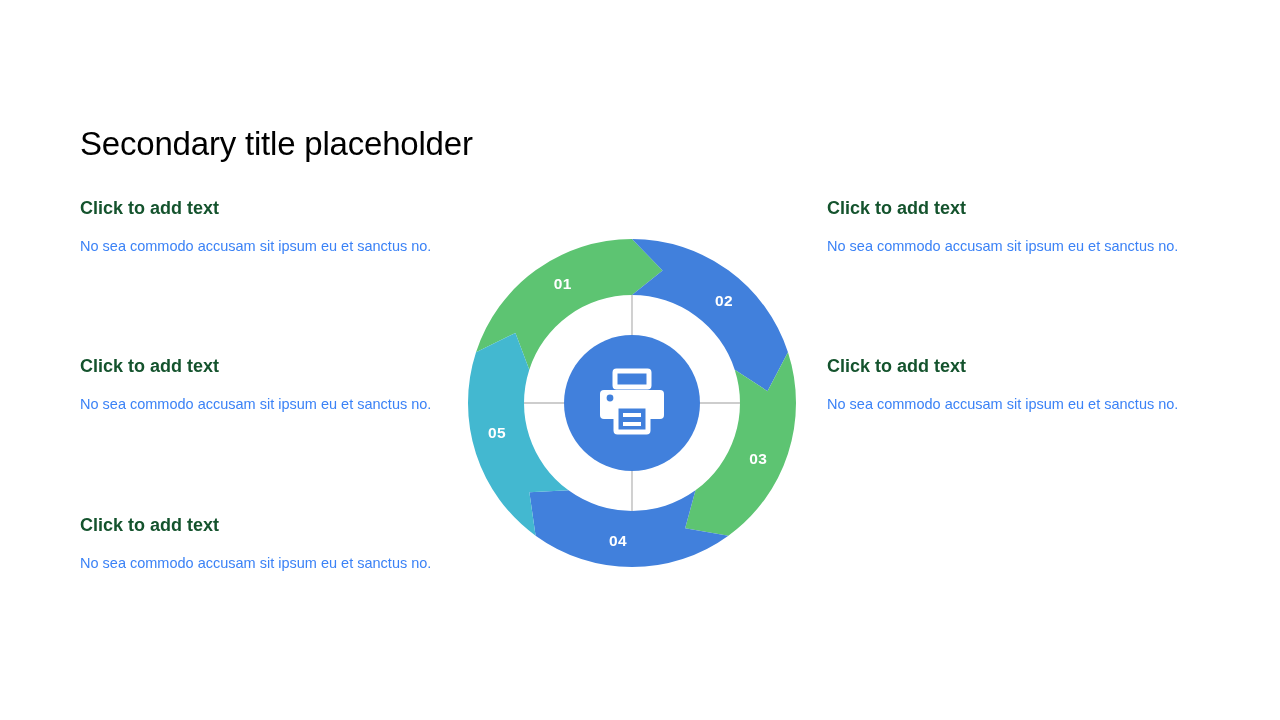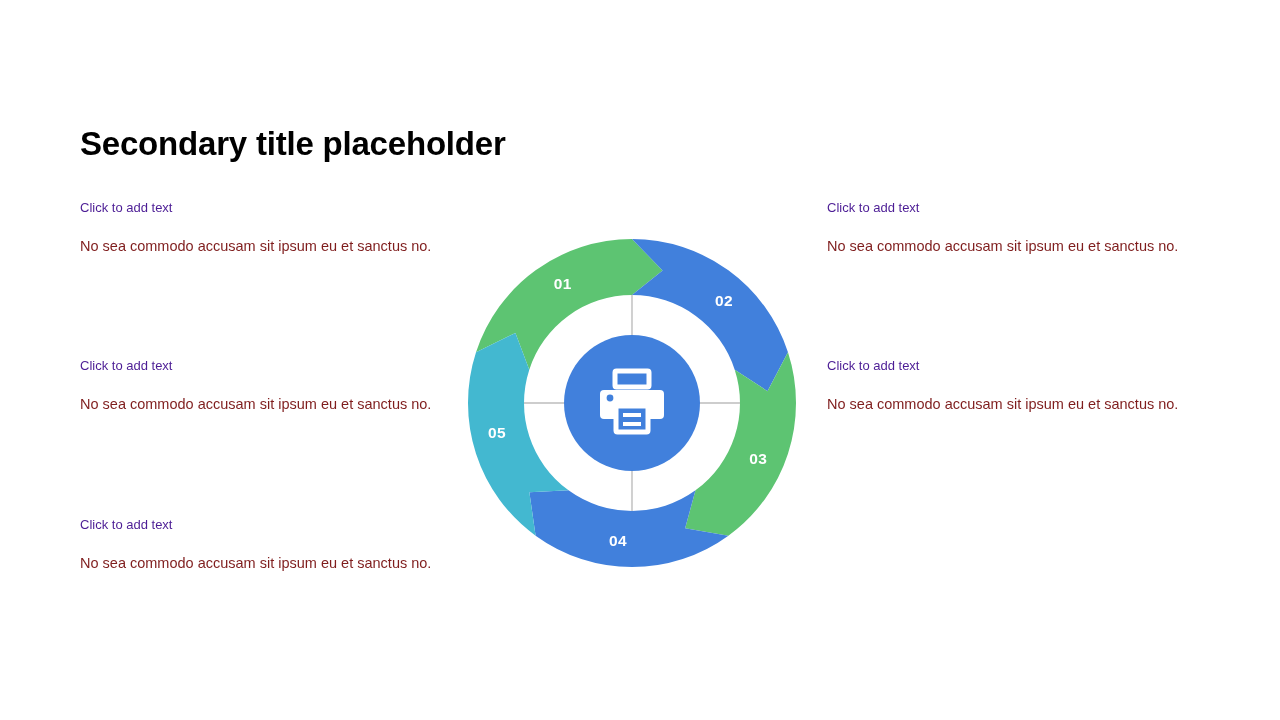--- a/index.html
+++ b/index.html
@@ -21,44 +21,44 @@
     inset: 0;
     background: #ffffff;
   }
 
   
   #page-title {
     position: absolute;
     left: 80px;
     top: 124px;
     font-size: 33px;
-    font-weight: bold;
+    font-weight: normal;
     letter-spacing: -0.2px;
     line-height: 40px;
     color: #000000;
     white-space: nowrap;
   }
 
   
   .text-block {
     position: absolute;
     width: 372px;
   }
   .block-heading {
-    font-size: 13px;
-    font-weight: normal;
+    font-size: 18px;
+    font-weight: bold;
     line-height: 22px;
-    color: #4c1d95;
+    color: #14532d;
     margin: 0 0 16px 0;
   }
   .block-body {
     font-size: 14.5px;
     font-weight: normal;
     line-height: 23px;
-    color: #7f1d1d;
+    color: #3b82f6;
     margin: 0;
   }
 
   .col-left  { left: 80px; }
   .col-right { left: 827px; }
 
   .row-1 { top: 197px; }
   .row-2 { top: 355px; }
   .row-3 { top: 514px; }
 

